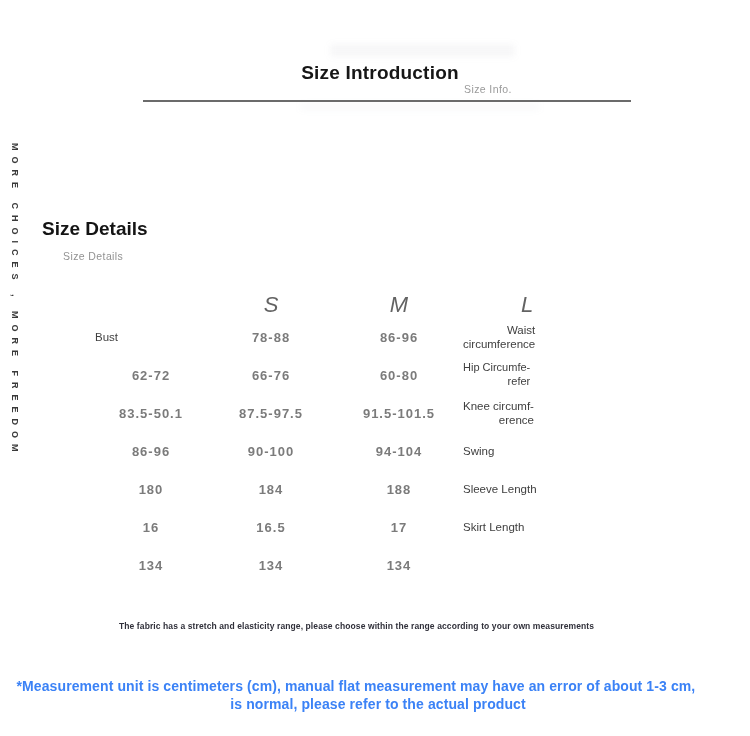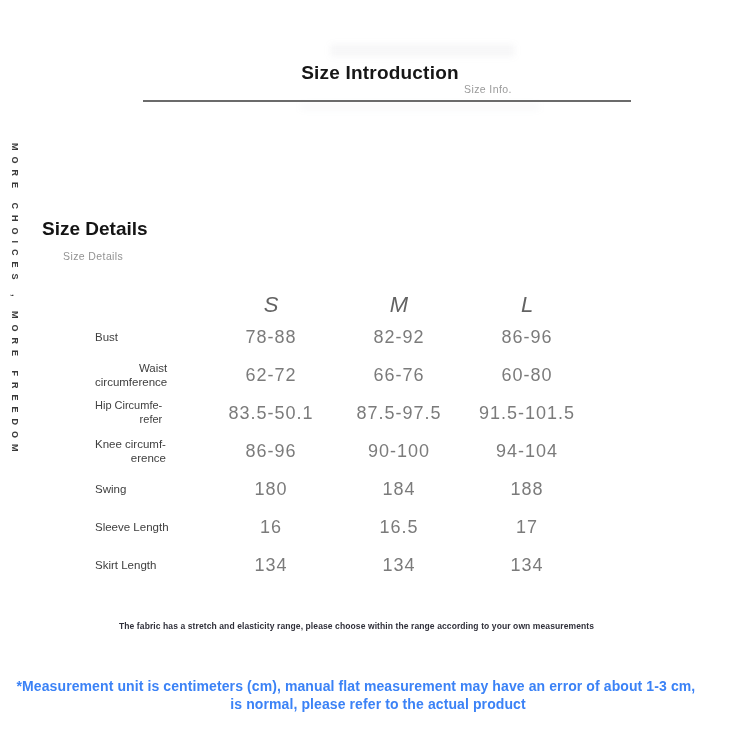--- a/index.html
+++ b/index.html
@@ -63,22 +63,22 @@
     font-weight:400;
   }
   .size-table .hdr-spacer{height:49px;}
   .size-table .row-label{
     justify-content:flex-start;text-align:right;
     font-size:11.5px;font-weight:400;color:#404040;
     line-height:1.25;white-space:pre-line;
   }
   .size-table .row-label.small{font-size:11px;}
   .size-table .val{
-    font-size:18px;color:#7b7b7b;letter-spacing:1px;
-    font-weight:400;
+    font-size:13px;color:#7b7b7b;letter-spacing:1px;
+    font-weight:700;
   }
 
   .fabric-note{
     position:absolute;right:17px;top:621px;width:560px;
     text-align:left;
     font-size:8.5px;color:#30303a;font-weight:600;letter-spacing:.1px;
   }
   .bottom-note{
     position:absolute;left:10px;top:678px;width:736px;
     font-size:14px;font-weight:700;color:#3b82f6;
@@ -104,21 +104,20 @@
 
   <div class="size-table">
 
     <div class="cell hdr-spacer"></div>
     <div class="cell hdr">S</div>
     <div class="cell hdr">M</div>
     <div class="cell hdr">L</div>
 
     <div class="cell row-label">Bust</div>
     <div class="cell val">78-88</div>
-    <div class="cell val">82-92</div>
     <div class="cell val">86-96</div>
 
     <div class="cell row-label">Waist
 circumference</div>
     <div class="cell val">62-72</div>
     <div class="cell val">66-76</div>
     <div class="cell val">60-80</div>
 
     <div class="cell row-label small">Hip Circumfe-
 refer</div>

